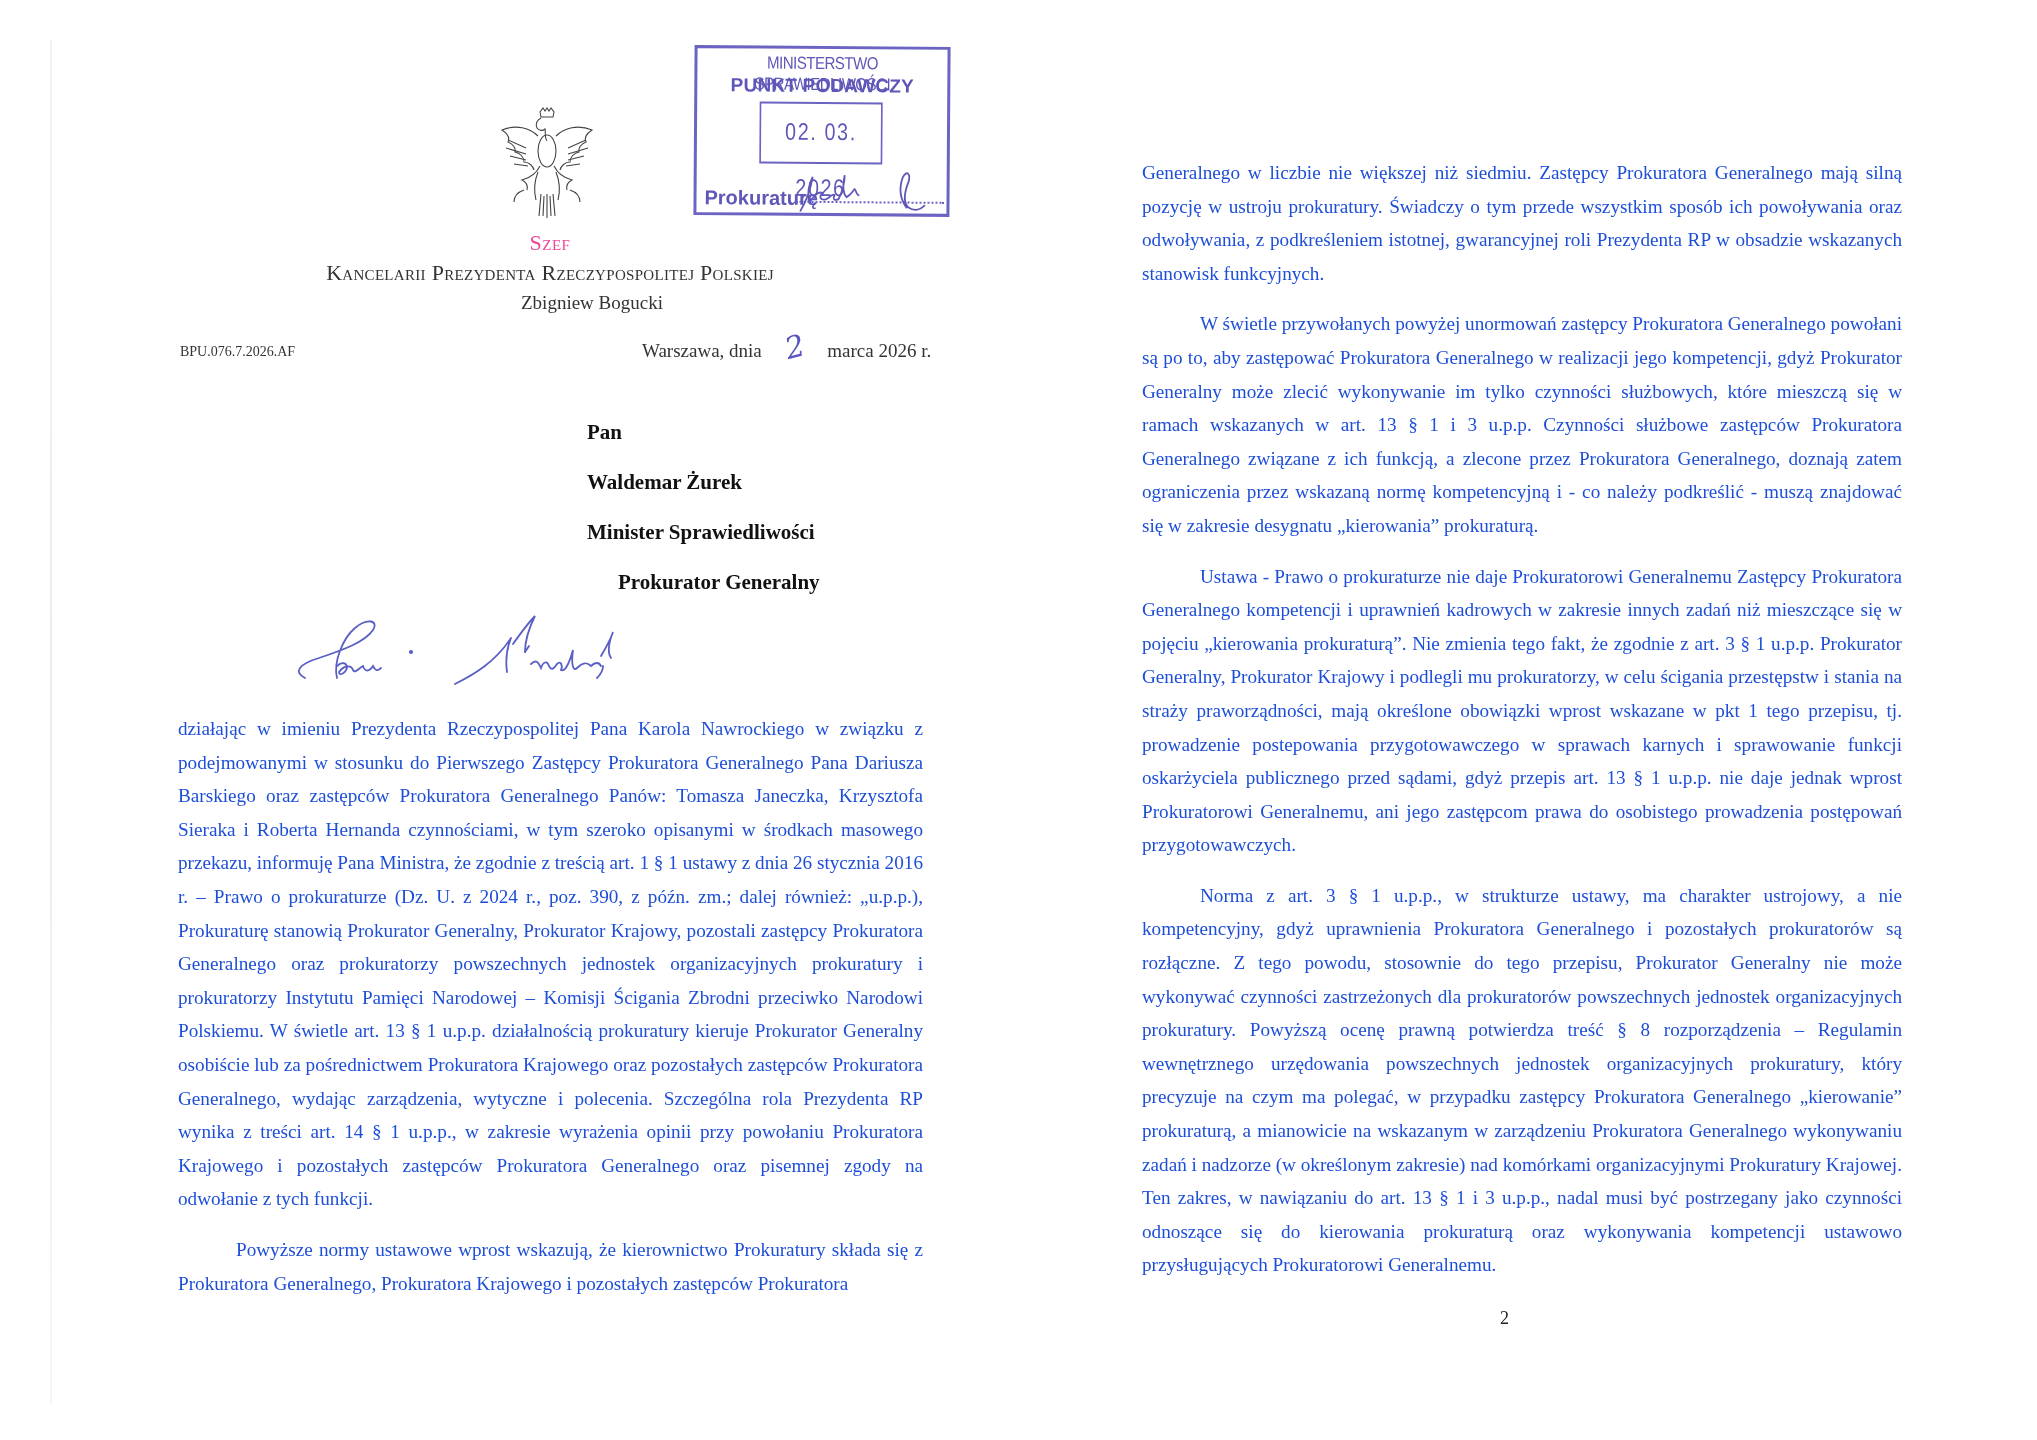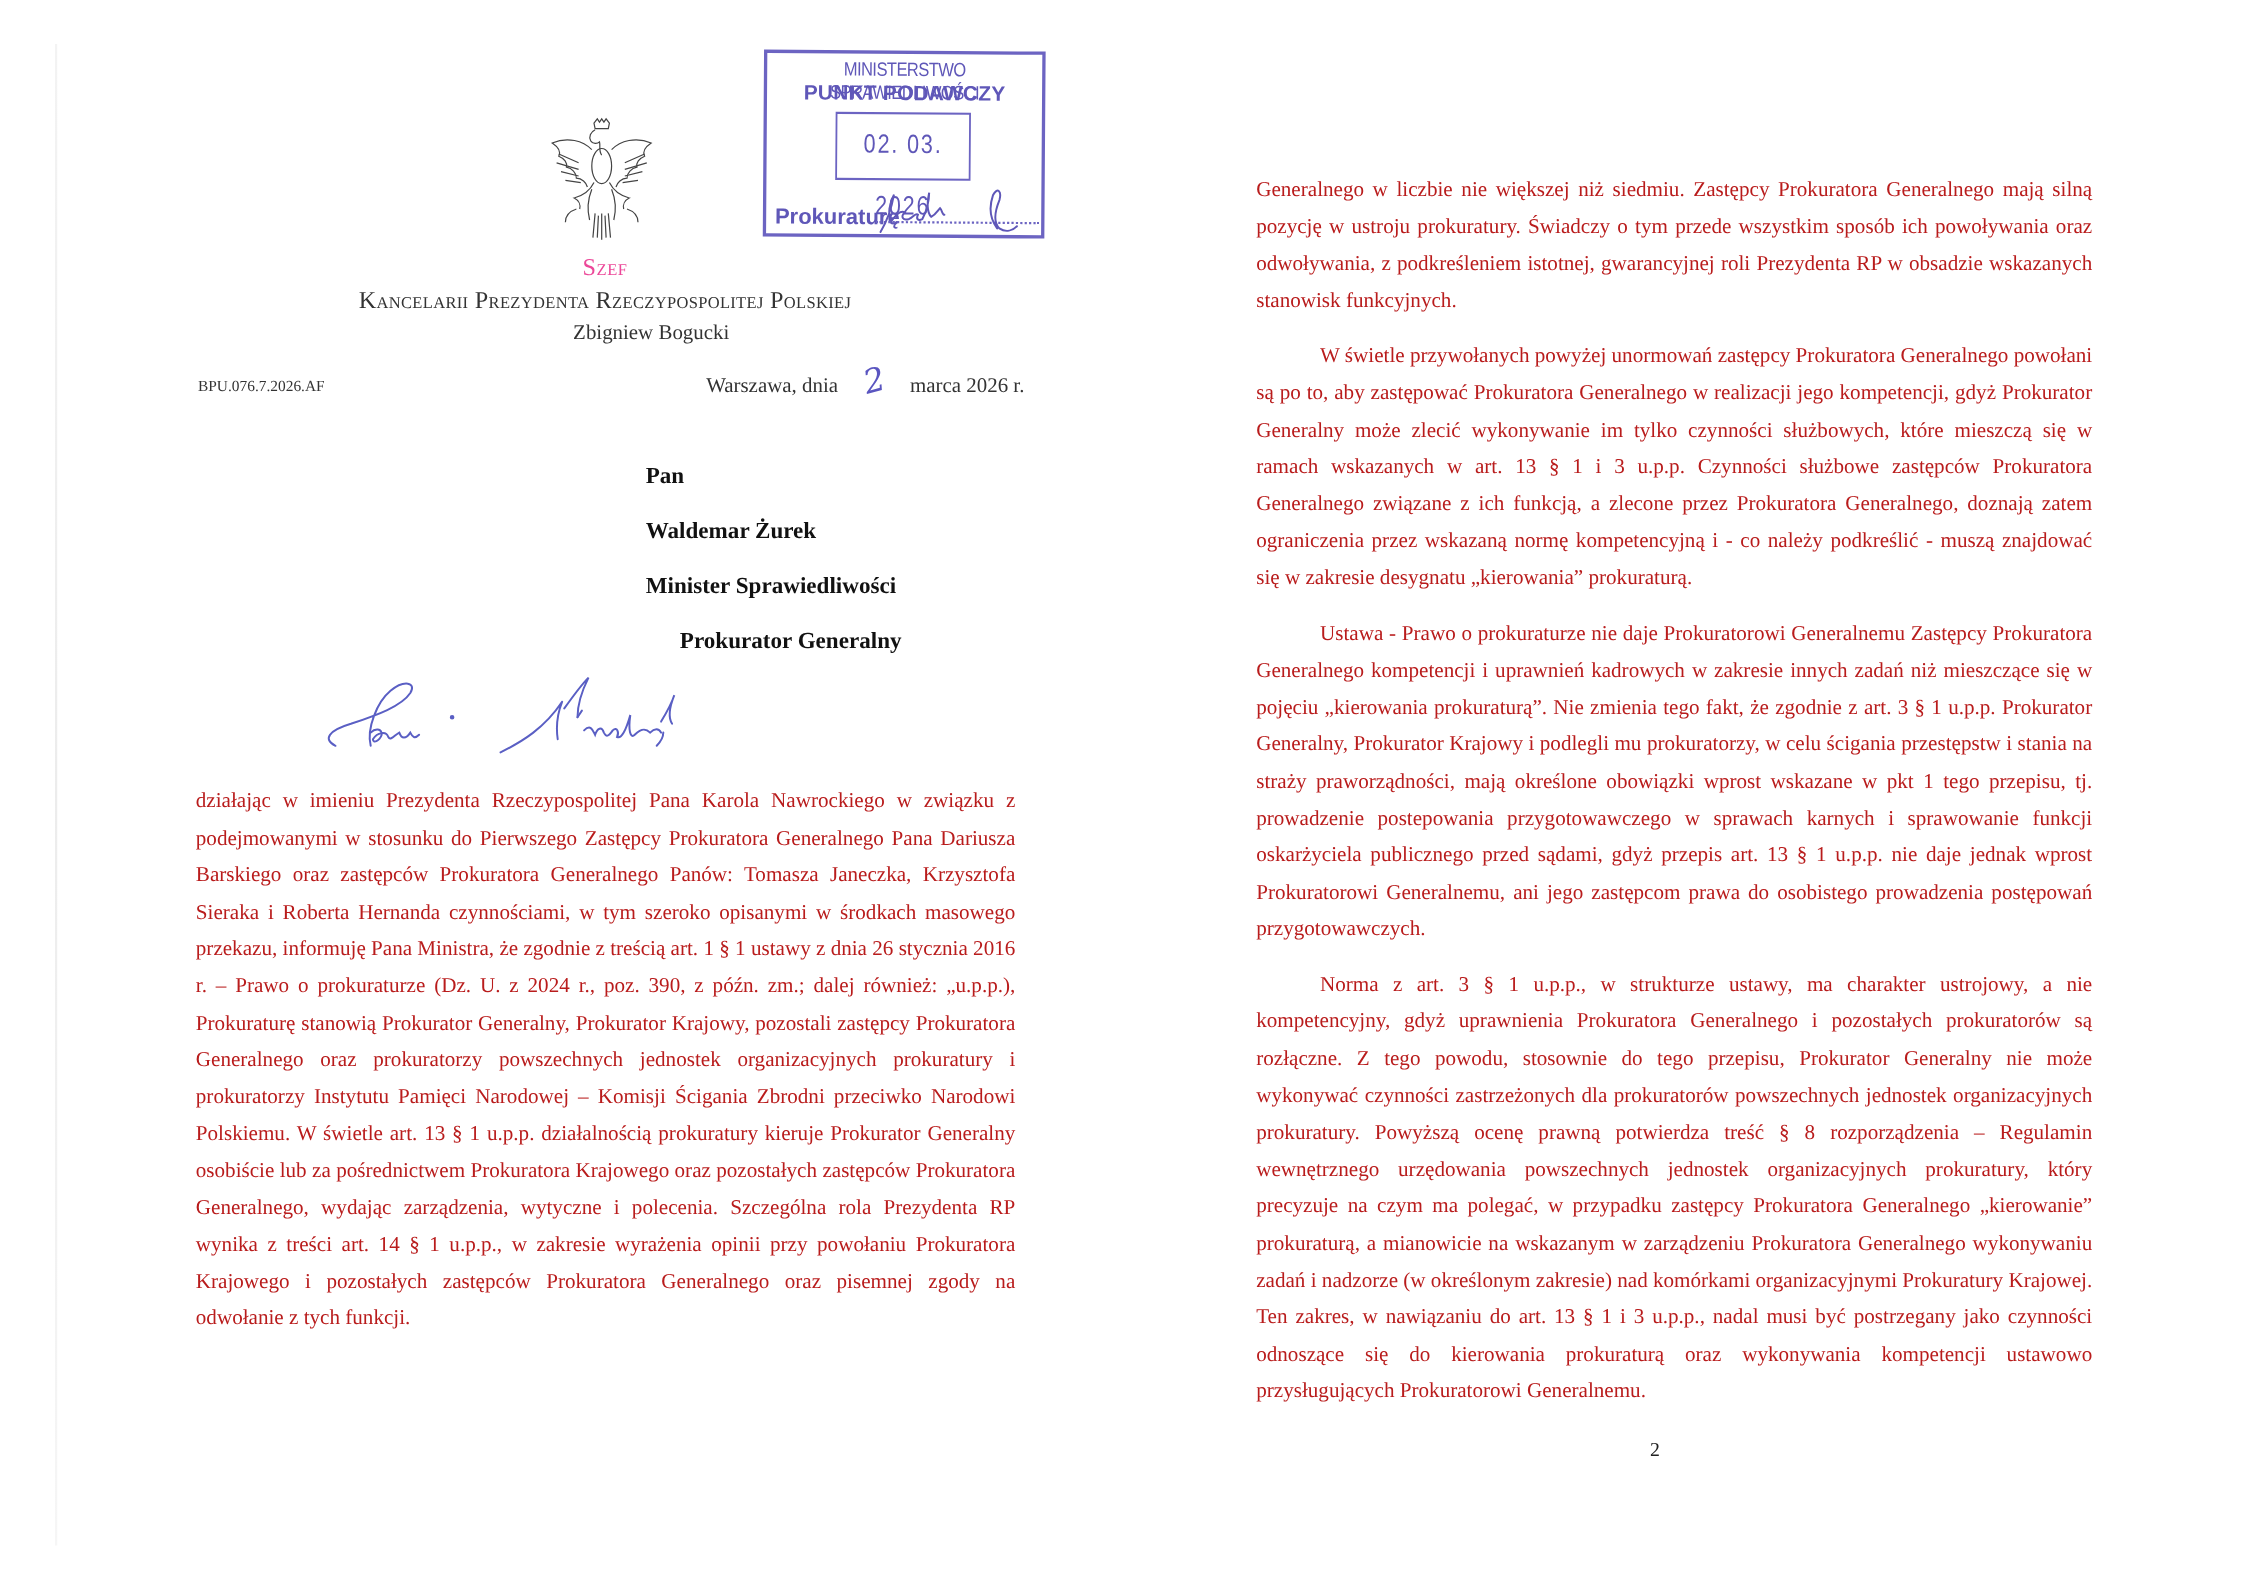--- a/index.html
+++ b/index.html
@@ -40,21 +40,21 @@
   .placedate .hand { display: inline-block; width: 56px; color: #5a55c0; font-family: "DejaVu Serif", serif;
                      font-style: italic; font-size: 30px; line-height: 10px; text-align: center; transform: rotate(-15deg); }
 
   .addr { position: absolute; left: 587px; font-family: "Liberation Serif", serif; font-weight: bold;
           font-size: 21px; color: #111; }
   #addr-0 { top: 420px; } #addr-1 { top: 470px; } #addr-2 { top: 520px; } #addr-3 { top: 570px; margin-left: 31px; }
 
   .salutation { position: absolute; left: 285px; top: 612px; width: 400px; height: 80px; }
 
   .body { position: absolute; font-size: 19.2px; line-height: 33.6px; text-align: justify;
-          color: #b91c1c; font-family: "Liberation Serif", serif; }
+          color: #1d4ed8; font-family: "Liberation Serif", serif; }
   #left-body { left: 178px; top: 712px; width: 745px; }
   #right-body { left: 1142px; top: 156px; width: 760px; }
   .body p { margin: 0; }
   .body p.indent { text-indent: 58px; }
   .body p + p { margin-top: 17px; }
   .body p.cont { text-indent: 0; }
 
   .pagenum { position: absolute; left: 1500px; top: 1308px; font-size: 18px; color: #222; }
 </style>
 </head>
@@ -103,20 +103,21 @@
       <circle cx="126" cy="40" r="1.2" fill="#5a5fc4"></circle>
       <path d="M170 72 c20 -10 40 -22 56 -46 M226 26 c-4 10 -6 20 -4 34 M228 32 c10 -14 16 -22 22 -28 c-6 12 -10 24 -10 36"></path>
       <path d="M246 52 c6 -6 8 0 10 4 c2 -6 6 -8 8 -2 c2 4 4 4 8 -2 c4 -4 6 2 4 6 c4 2 8 -6 12 -20 c-2 14 0 22 4 18 c6 -6 10 -6 14 -2 c4 -4 8 -4 10 0"></path>
       <path d="M316 44 c6 -10 10 -18 12 -24 c-4 10 -6 20 -2 26 M312 66 c4 -4 6 -8 6 -12"></path>
       <path d="M240 40 l4 -6"></path>
     </g>
   </svg>
 
   <div class="body" id="left-body">
     <p class="cont">działając w imieniu Prezydenta Rzeczypospolitej Pana Karola Nawrockiego w związku z podejmowanymi w stosunku do Pierwszego Zastępcy Prokuratora Generalnego Pana Dariusza Barskiego oraz zastępców Prokuratora Generalnego Panów: Tomasza Janeczka, Krzysztofa Sieraka i Roberta Hernanda czynnościami, w tym szeroko opisanymi w środkach masowego przekazu, informuję Pana Ministra, że zgodnie z treścią art. 1 § 1 ustawy z dnia 26 stycznia 2016 r. – Prawo o prokuraturze (Dz. U. z 2024 r., poz. 390, z późn. zm.; dalej również: „u.p.p.), Prokuraturę stanowią Prokurator Generalny, Prokurator Krajowy, pozostali zastępcy Prokuratora Generalnego oraz prokuratorzy powszechnych jednostek organizacyjnych prokuratury i prokuratorzy Instytutu Pamięci Narodowej – Komisji Ścigania Zbrodni przeciwko Narodowi Polskiemu. W świetle art. 13 § 1 u.p.p. działalnością prokuratury kieruje Prokurator Generalny osobiście lub za pośrednictwem Prokuratora Krajowego oraz pozostałych zastępców Prokuratora Generalnego, wydając zarządzenia, wytyczne i polecenia. Szczególna rola Prezydenta RP wynika z treści art. 14 § 1 u.p.p., w zakresie wyrażenia opinii przy powołaniu Prokuratora Krajowego i pozostałych zastępców Prokuratora Generalnego oraz pisemnej zgody na odwołanie z tych funkcji.</p>
+    <p class="indent">Powyższe normy ustawowe wprost wskazują, że kierownictwo Prokuratury składa się z Prokuratora Generalnego, Prokuratora Krajowego i pozostałych zastępców Prokuratora</p>
   </div>
 
   <div class="stamp">
     <div class="l1">MINISTERSTWO SPRAWIEDLIWOŚCI</div>
     <div class="l2">PUNKT PODAWCZY</div>
     <div class="datebox">02. 03. 2026</div>
     <div class="att">Prokuraturę</div>
     <div class="dots"></div>
     <svg class="sig" width="150" height="48">
       <g fill="none" stroke="#5f57b8" stroke-width="1.8" stroke-linecap="round">

